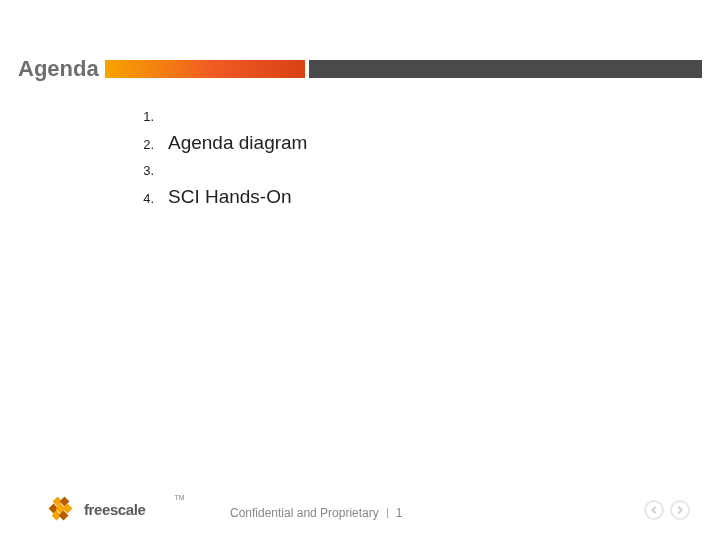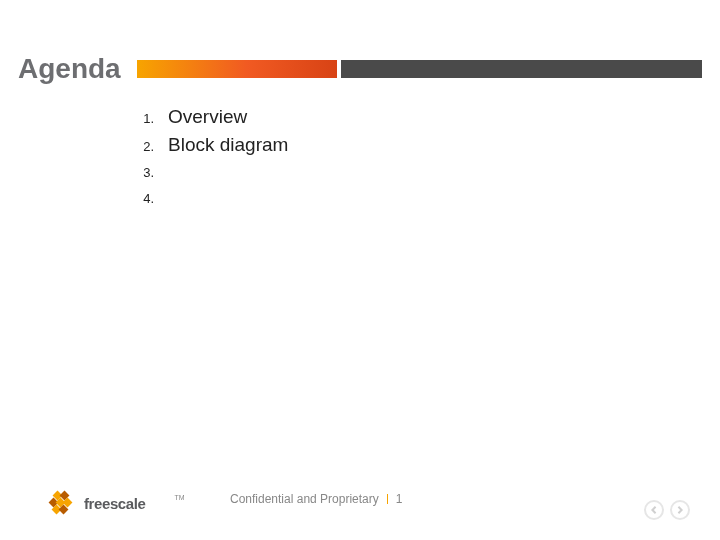--- a/index.html
+++ b/index.html
@@ -14,24 +14,24 @@
   .header {
     position: absolute;
     top: 56px;
     left: 18px;
     right: 18px;
     height: 26px;
     display: flex;
     align-items: center;
   }
   .header-title {
-    font-size: 28px;
+    font-size: 22px;
     font-weight: 700;
     color: #6d6e71;
-    padding-right: 16px;
+    padding-right: 6px;
     white-space: nowrap;
   }
   .header-bars {
     flex: 1;
     height: 18px;
     display: flex;
   }
   .bar-orange {
     width: 200px;
     height: 100%;
@@ -64,21 +64,21 @@
     font-size: 19px;
     color: #222;
   }
   .footer {
     position: absolute;
     bottom: 20px;
     left: 50px;
     right: 30px;
     height: 28px;
     display: flex;
-    align-items: flex-start;
+    align-items: flex-end;
     gap: 19px;
   }
   .logo {
     display: flex;
     align-items: center;
   }
   .logo-mark {
     position: relative;
     width: 28px;
     height: 22px;
@@ -142,31 +142,31 @@
   <div class="header-title">Agenda</div>
   <div class="header-bars">
     <div class="bar-orange"></div>
     <div class="bar-dark"></div>
   </div>
 </div>
 
 <div class="list">
   <div class="list-row">
     <span class="list-num">1.</span>
-    <span class="list-txt">Overview</span>
   </div>
   <div class="list-row">
     <span class="list-num">2.</span>
-    <span class="list-txt">Block diagram</span>
+    <span class="list-txt">Agenda diagram</span>
   </div>
   <div class="list-row">
     <span class="list-num">3.</span>
   </div>
   <div class="list-row">
     <span class="list-num">4.</span>
+    <span class="list-txt">SCI Hands-On</span>
   </div>
 </div>
 
 <div class="footer">
   <div class="logo">
     <div class="logo-mark">
       <div class="sq o" style="left:4px;top:0"></div>
       <div class="sq d" style="left:11px;top:0"></div>
       <div class="sq d" style="left:0px;top:7px"></div>
       <div class="sq o" style="left:7px;top:7px"></div>

